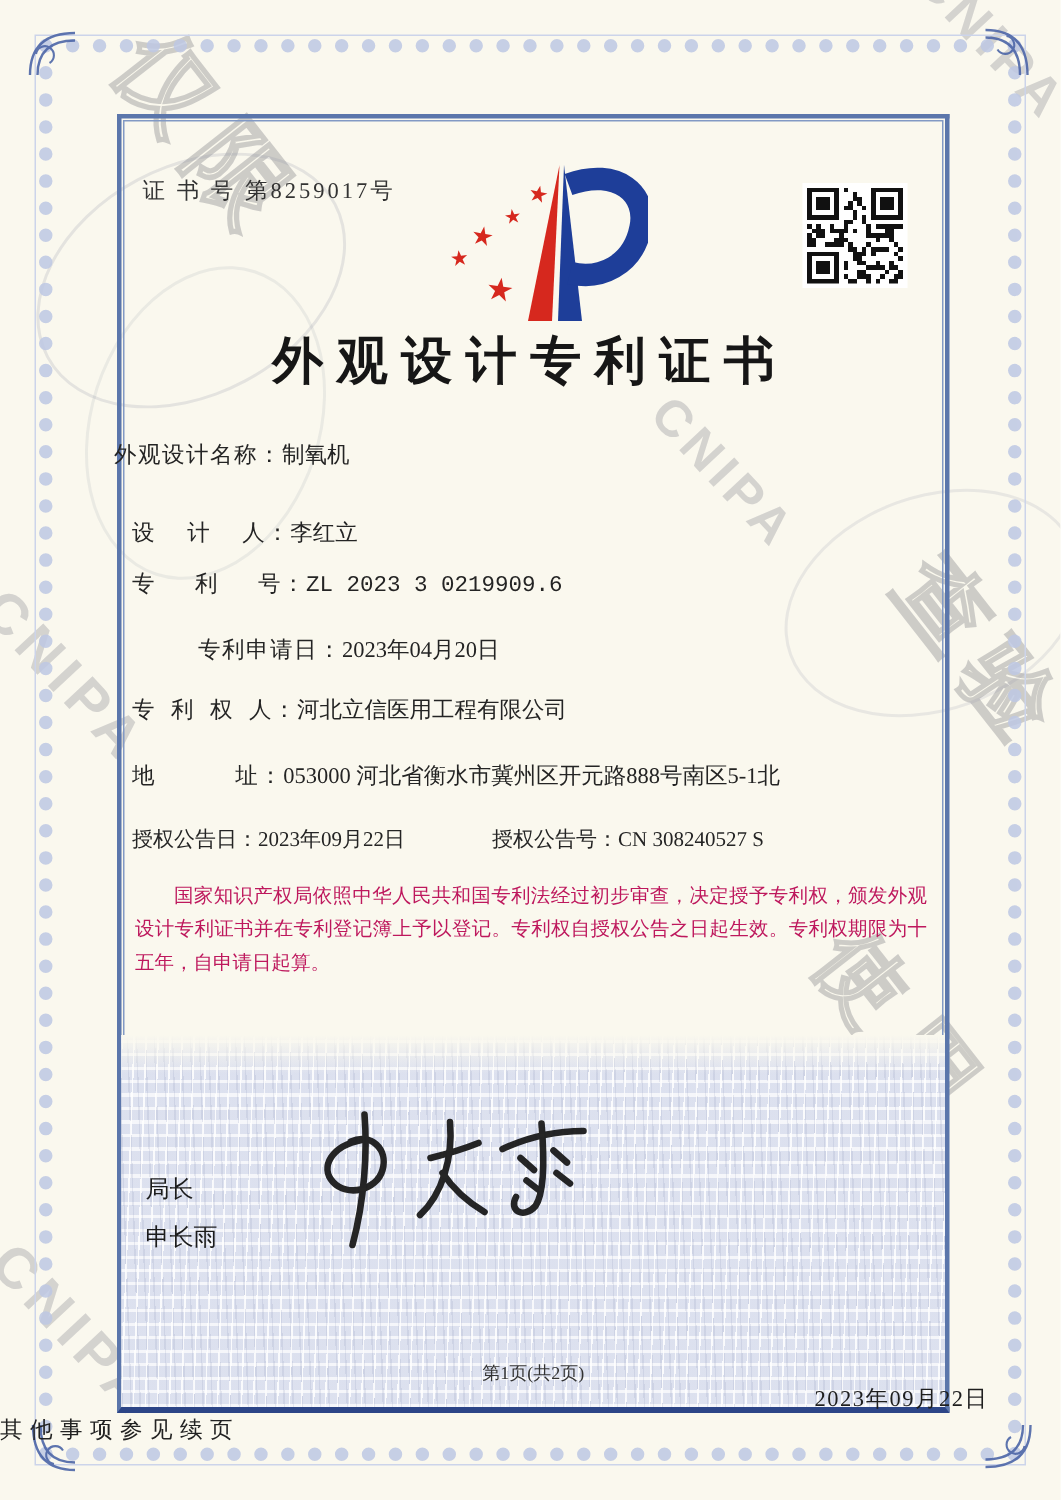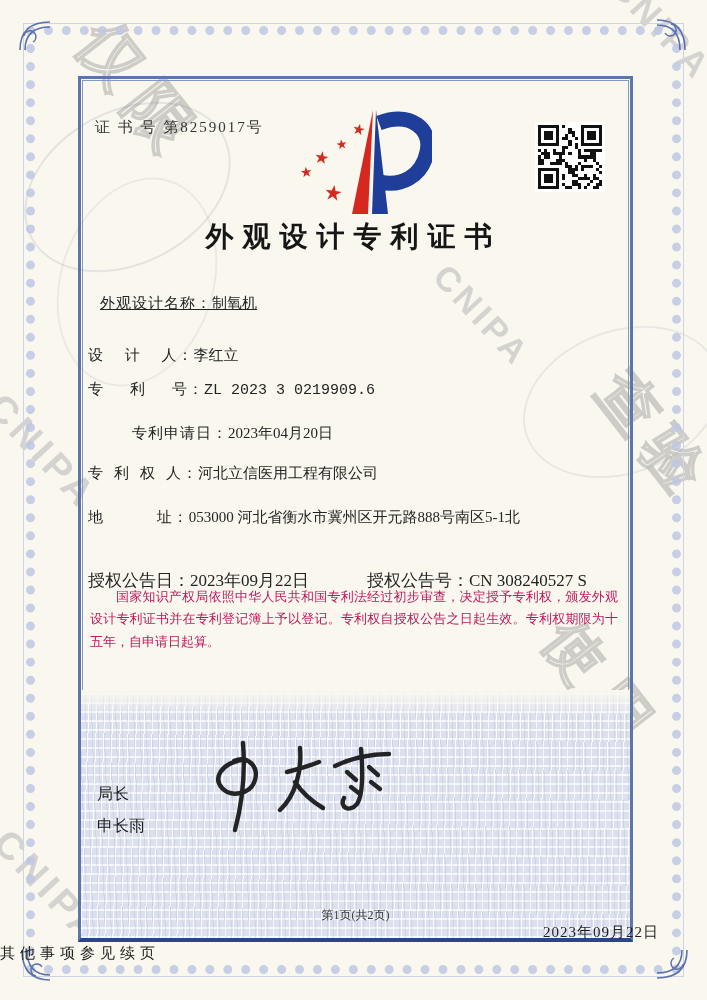--- a/index.html
+++ b/index.html
@@ -40,26 +40,26 @@
     position:absolute; left:78px; top:76px; width:549px; height:859px;
     border:3px solid #5b76ab; border-bottom:4px solid #2c4587;
   }
   .frame .inner-line{position:absolute; inset:1px; border:1px solid #8299c4; pointer-events:none;}
   
   .cert-no{position:absolute; left:95px; top:118px; font-size:15px; letter-spacing:2px; color:#333;}
   .logo{position:absolute; left:298px; top:108px; width:134px; height:108px;}
   .qr{position:absolute; left:535px; top:122px; width:70px; height:70px; background:#fff; padding:3px; box-sizing:border-box;}
   .title{
     position:absolute; left:0; right:0; top:218px; text-align:center;
-    font-size:28px; font-weight:bold; letter-spacing:9px; color:#161616;
+    font-size:34px; font-weight:bold; letter-spacing:9px; color:#161616;
   }
   .frow{position:absolute; left:0; font-size:15px; white-space:nowrap; color:#242424;}
   .frow .lab{letter-spacing:1px;}
   .f0{top:294px;} .f1{top:346px;} .f2{top:380px;} .f3{top:424px;} .f4{top:464px;font-family:Liberation Mono, monospace;} .f5{top:508px;}
-  .grant-row{position:absolute; left:88px; top:569px; font-size:17px; white-space:nowrap; color:#242424;}
+  .grant-row{position:absolute; left:88px; top:551px; font-size:14px; white-space:nowrap; color:#242424;}
   .grant-row .pair2{margin-left:58px;}
   
   .body-text{
     position:absolute; left:90px; top:586px; width:528px;
     font-size:13px; line-height:1.72; text-align:justify; color:#be185d;
   }
   .body-text p{margin:0 0 6px 0; text-indent:2em;}
   
   .guilloche{
     position:absolute; left:0; right:0; bottom:0; height:248px;
@@ -378,21 +378,21 @@
         <rect x="10" y="20" width="1" height="1" fill="#111"></rect>
         <rect x="13" y="20" width="1" height="1" fill="#111"></rect>
         <rect x="15" y="20" width="1" height="1" fill="#111"></rect>
         <rect x="18" y="20" width="1" height="1" fill="#111"></rect>
         <rect x="19" y="20" width="1" height="1" fill="#111"></rect>
       </svg>
   </div>
 
   <div class="title">外观设计专利证书</div>
 
-  <div class="frow f0" style="left:100px;text-decoration:underline;">
+  <div class="frow f0" style="left:76px;">
     <span class="lab">外观设计名称：</span><span>制氧机</span>
   </div>
   <div class="frow f1" style="left:88px;">
     <span class="lab">设　 计　 人：</span><span>李红立</span>
   </div>
   <div class="frow f2" style="left:88px;font-family:Liberation Mono, monospace;">
     <span class="lab">专　 利　 号：</span><span>ZL 2023 3 0219909.6</span>
   </div>
   <div class="frow f3" style="left:88px;margin-left:44px;">
     <span class="lab">专利申请日：</span><span>2023年04月20日</span>

